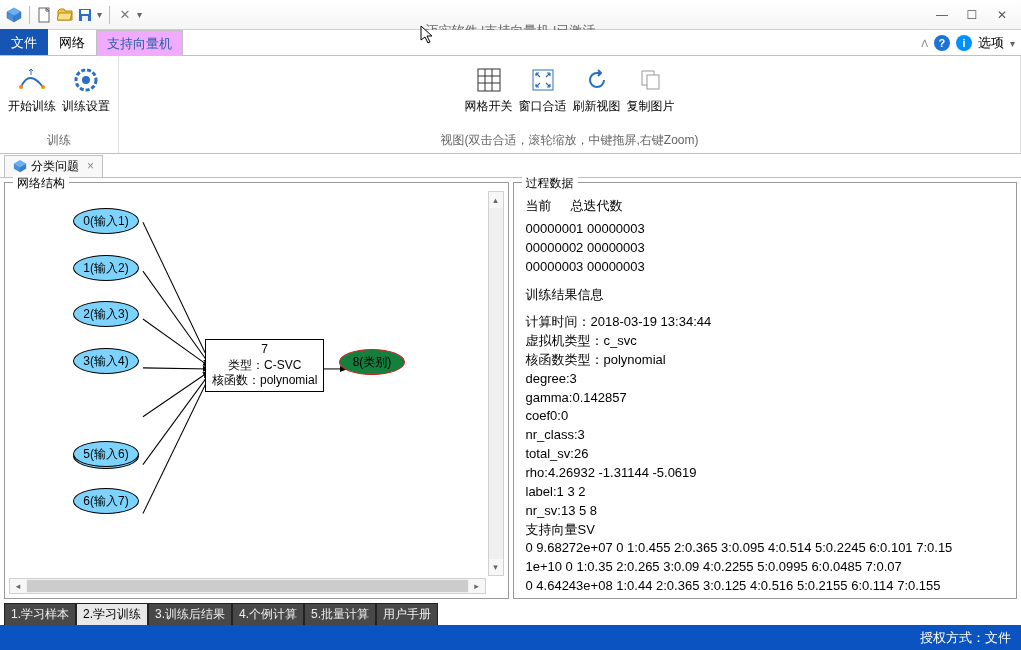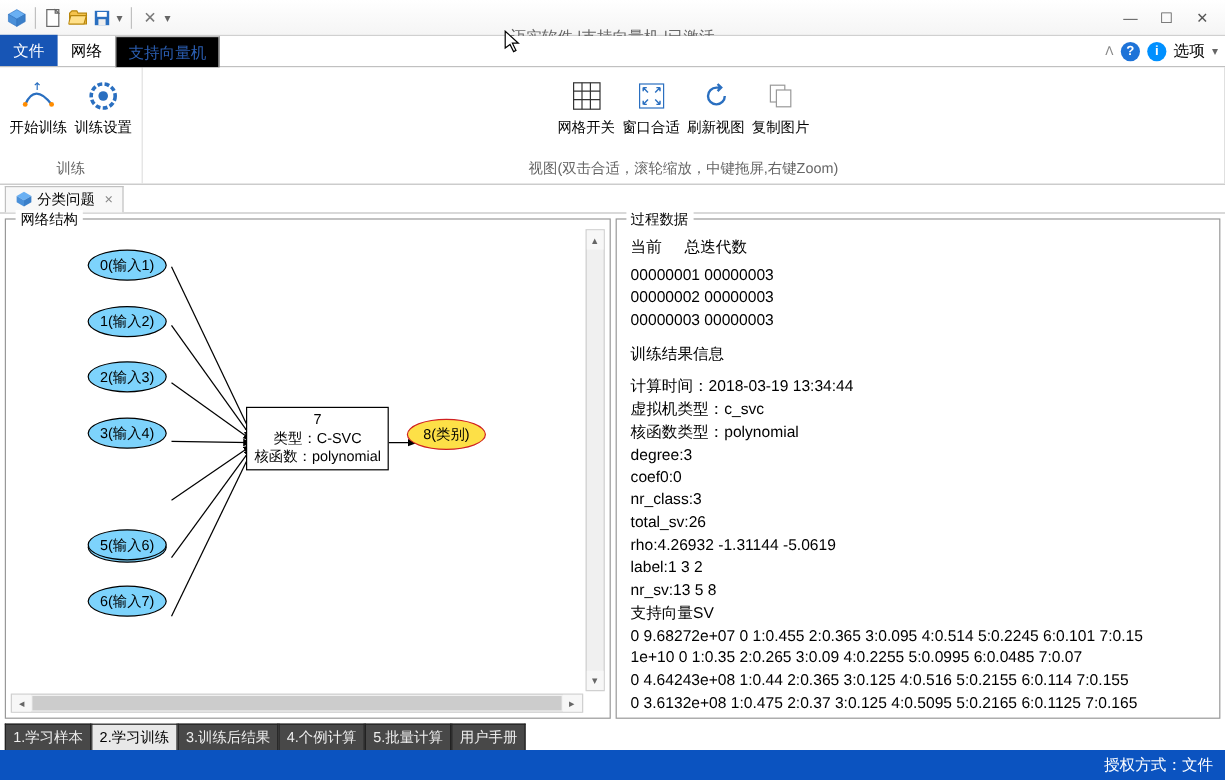--- a/index.html
+++ b/index.html
@@ -12,21 +12,21 @@
 .tb-sep { width: 1px; height: 18px; background: #c0c0c0; margin: 0 3px; }
 .titlebar-center { position: absolute; left: 50%; transform: translateX(-50%); color: #666; font-size: 13px; margin-top: 32px; }
 .titlebar-right { position: absolute; right: 4px; display: flex; gap: 0; }
 .winbtn { width: 30px; height: 22px; display: flex; align-items: center; justify-content: center; color: #555; font-size: 12px; }
 .cursor-arrow { position: absolute; left: 420px; top: 25px; font-size: 18px; color: #333; pointer-events: none; z-index: 100; }
 
 
 .tabrow { height: 26px; background: #fff; border-bottom: 1px solid #c0c0c0; display: flex; align-items: flex-end; position: relative; }
 .tabbtn { height: 26px; padding: 0 10px; display: flex; align-items: center; font-size: 13px; cursor: pointer; border: 1px solid transparent; border-bottom: none; }
 .tabbtn.file { background: #1755b5; color: #fff; }
-.tabbtn.active { border-color: #c0c0c0; background: #000000; color: #2a5db0; position: relative; top: 1px; }
+.tabbtn.active { border-color: #c0c0c0; background: #f0abfc; color: #2a5db0; position: relative; top: 1px; }
 .tabrow-right { position: absolute; right: 6px; top: 4px; display: flex; align-items: center; gap: 6px; font-size: 13px; }
 .help-q { width: 16px; height: 16px; border-radius: 50%; background: #1e73d8; color: #fff; display: flex; align-items: center; justify-content: center; font-size: 11px; font-weight: bold; }
 .help-i { width: 16px; height: 16px; border-radius: 50%; background: #0090ff; color: #fff; display: flex; align-items: center; justify-content: center; font-size: 11px; font-weight: bold; }
 .chev { font-size: 10px; color: #666; }
 
 
 .ribbon { height: 98px; background: #fff; border-bottom: 1px solid #c0c0c0; display: flex; }
 .ribbon-group { padding: 4px 8px 2px 8px; display: flex; flex-direction: column; align-items: center; border-right: 1px solid #e0e0e0; }
 .ribbon-items { display: flex; gap: 6px; flex: 1; }
 .ribbon-item { display: flex; flex-direction: column; align-items: center; justify-content: flex-start; width: 48px; padding-top: 4px; cursor: pointer; }
@@ -50,21 +50,21 @@
 .net-canvas { position: relative; width: 100%; height: calc(100% - 18px); background: #fff; overflow: hidden; }
 .scrollbar-v { position: absolute; right: 4px; top: 8px; bottom: 22px; width: 16px; background: #f0f0f0; border: 1px solid #d0d0d0; }
 .scrollbar-v .track-btn { height: 16px; background: #f7f7f7; display: flex; align-items: center; justify-content: center; font-size: 9px; color: #666; }
 .scrollbar-h { position: absolute; left: 4px; right: 22px; bottom: 4px; height: 16px; background: #f0f0f0; border: 1px solid #d0d0d0; display: flex; }
 .scrollbar-h .track-btn { width: 16px; background: #f7f7f7; display: flex; align-items: center; justify-content: center; font-size: 9px; color: #666; }
 .scrollbar-h .thumb { flex: 1; background: #ccc; margin: 1px; }
 
 .node-ellipse { position: absolute; border: 1px solid #000; border-radius: 50%; display: flex; align-items: center; justify-content: center; font-size: 12px; }
 .node-input { background: #7dd3fc; width: 66px; height: 26px; }
 .node-center { position: absolute; border: 1px solid #000; background: #fff; padding: 2px 6px; font-size: 12px; text-align: center; line-height: 1.3; }
-.node-output { background: #fde047; border: 1px solid #d02020; width: 66px; height: 26px; }
+.node-output { background: #15803d; border: 1px solid #d02020; width: 66px; height: 26px; }
 
 
 .proc-body { font-family: "SimSun", monospace; font-size: 13px; line-height: 1.45; padding: 6px 8px; white-space: nowrap; overflow: hidden; }
 .proc-hdr { display: flex; gap: 19px; font-weight: normal; margin-bottom: 4px; }
 
 
 .bottom-tabs { height: 22px; display: flex; padding-left: 4px; }
 .bottom-tab { padding: 2px 6px; font-size: 12px; background: #484848; color: #eee; border: 1px solid #222; border-bottom: none; cursor: pointer; }
 .bottom-tab.active { background: #e8e8e8; color: #000; }
 
@@ -278,20 +278,21 @@
         <div>00000001   00000003</div>
         <div>00000002   00000003</div>
         <div>00000003   00000003</div>
         <div style="height:10px;"></div>
         <div>训练结果信息</div>
         <div style="height:8px;"></div>
         <div>计算时间：2018-03-19 13:34:44</div>
         <div>虚拟机类型：c_svc</div>
         <div>核函数类型：polynomial</div>
         <div>degree:3</div>
+        <div>gamma:0.142857</div>
         <div>coef0:0</div>
         <div>nr_class:3</div>
         <div>total_sv:26</div>
         <div>rho:4.26932 -1.31144 -5.0619</div>
         <div>label:1 3 2</div>
         <div>nr_sv:13 5 8</div>
         <div>支持向量SV</div>
         <div>0 9.68272e+07 0 1:0.455 2:0.365 3:0.095 4:0.514 5:0.2245 6:0.101 7:0.15</div>
         <div>1e+10 0 1:0.35 2:0.265 3:0.09 4:0.2255 5:0.0995 6:0.0485 7:0.07</div>
         <div>0 4.64243e+08 1:0.44 2:0.365 3:0.125 4:0.516 5:0.2155 6:0.114 7:0.155</div>

